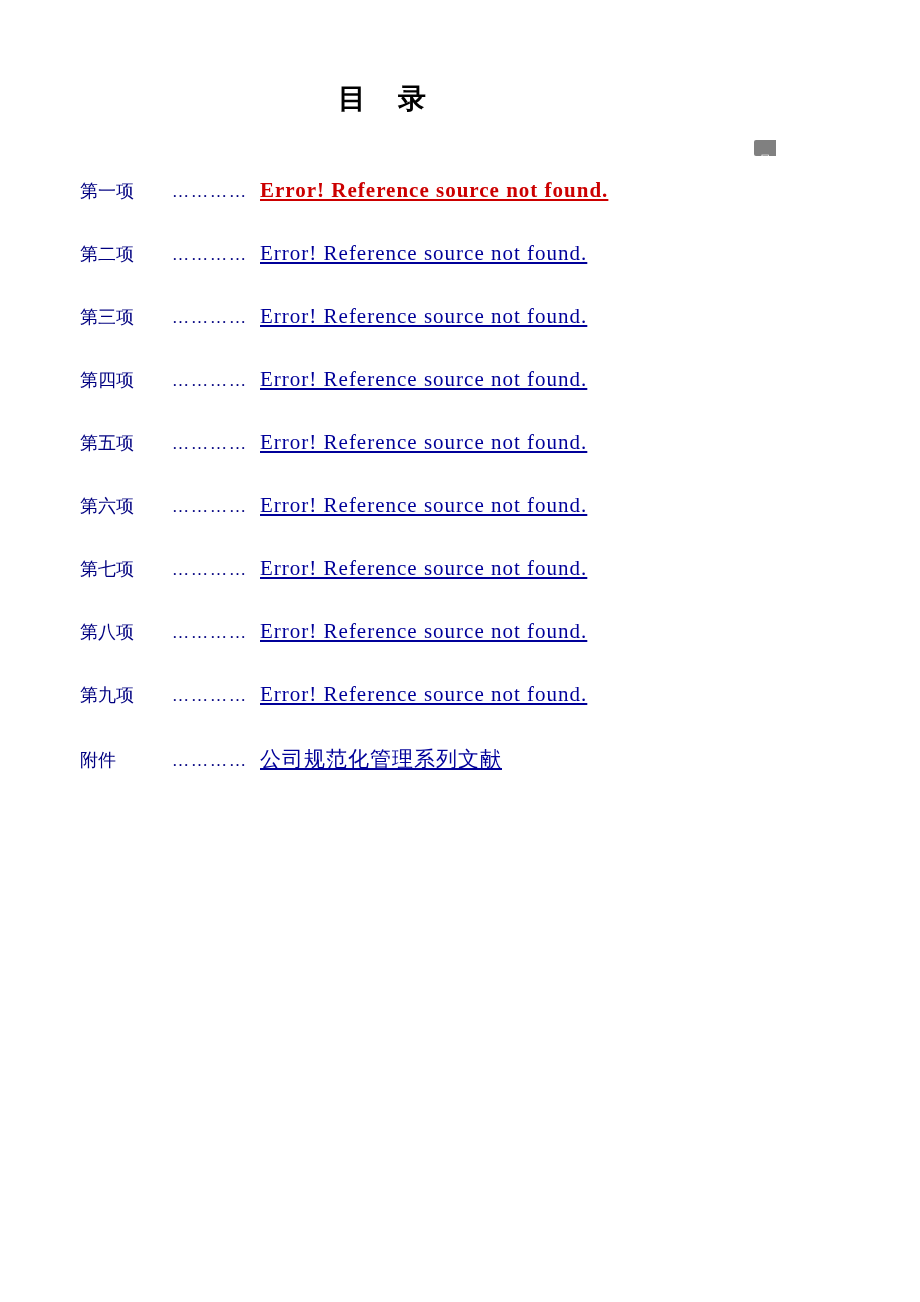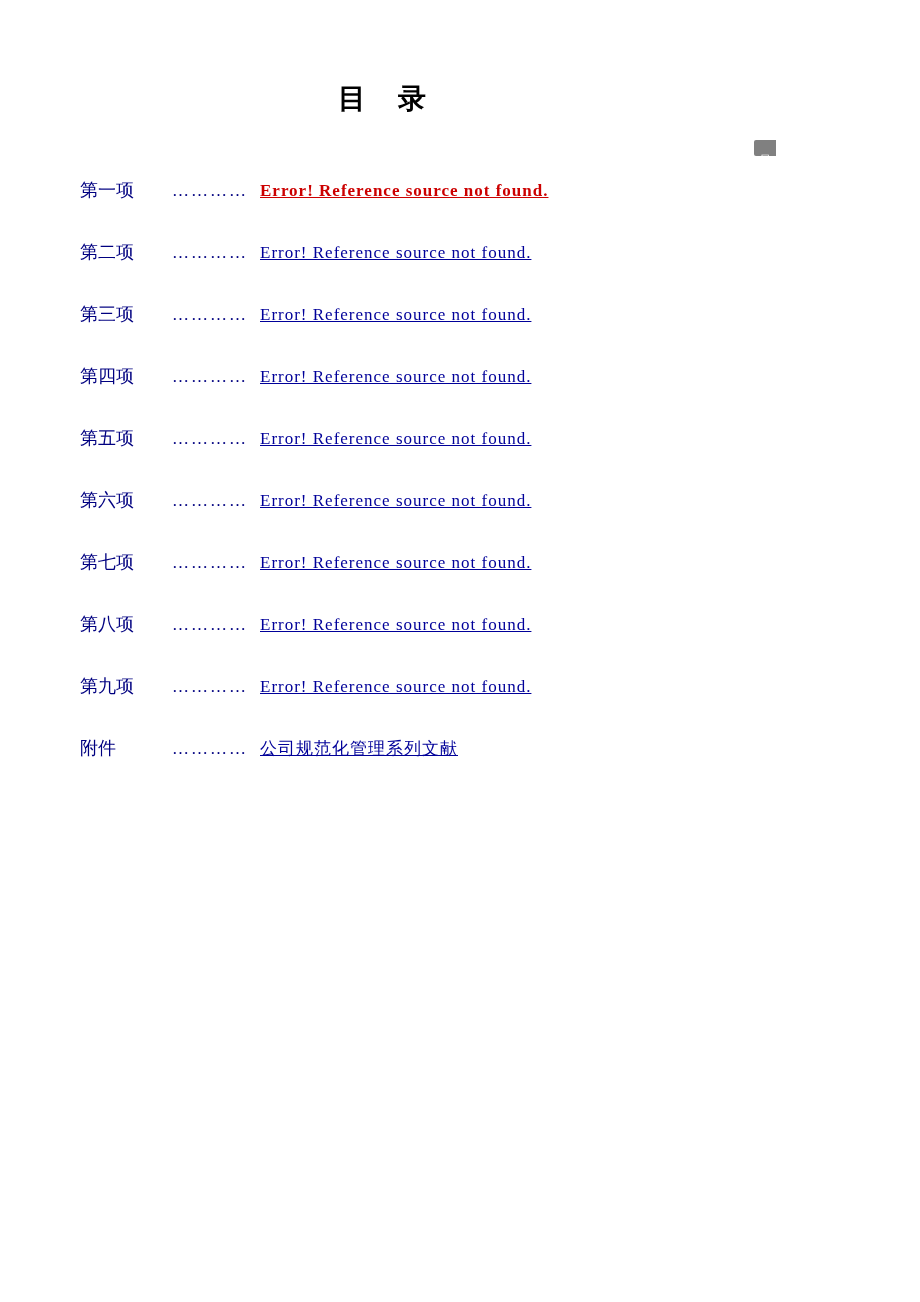--- a/index.html
+++ b/index.html
@@ -60,21 +60,21 @@
       color: #000080;
       font-size: 17px;
       margin: 0 12px;
       white-space: nowrap;
       font-family: "SimSun", "宋体", serif;
       letter-spacing: 2px;
     }
 
     .toc-link {
       text-decoration: underline;
-      font-size: 17px;
+      font-size: 21px;
       cursor: pointer;
       font-family: "SimSun", "宋体", serif;
       letter-spacing: 1px;
     }
 
     .toc-link.red {
       color: #cc0000;
       font-weight: bold;
     }
 

